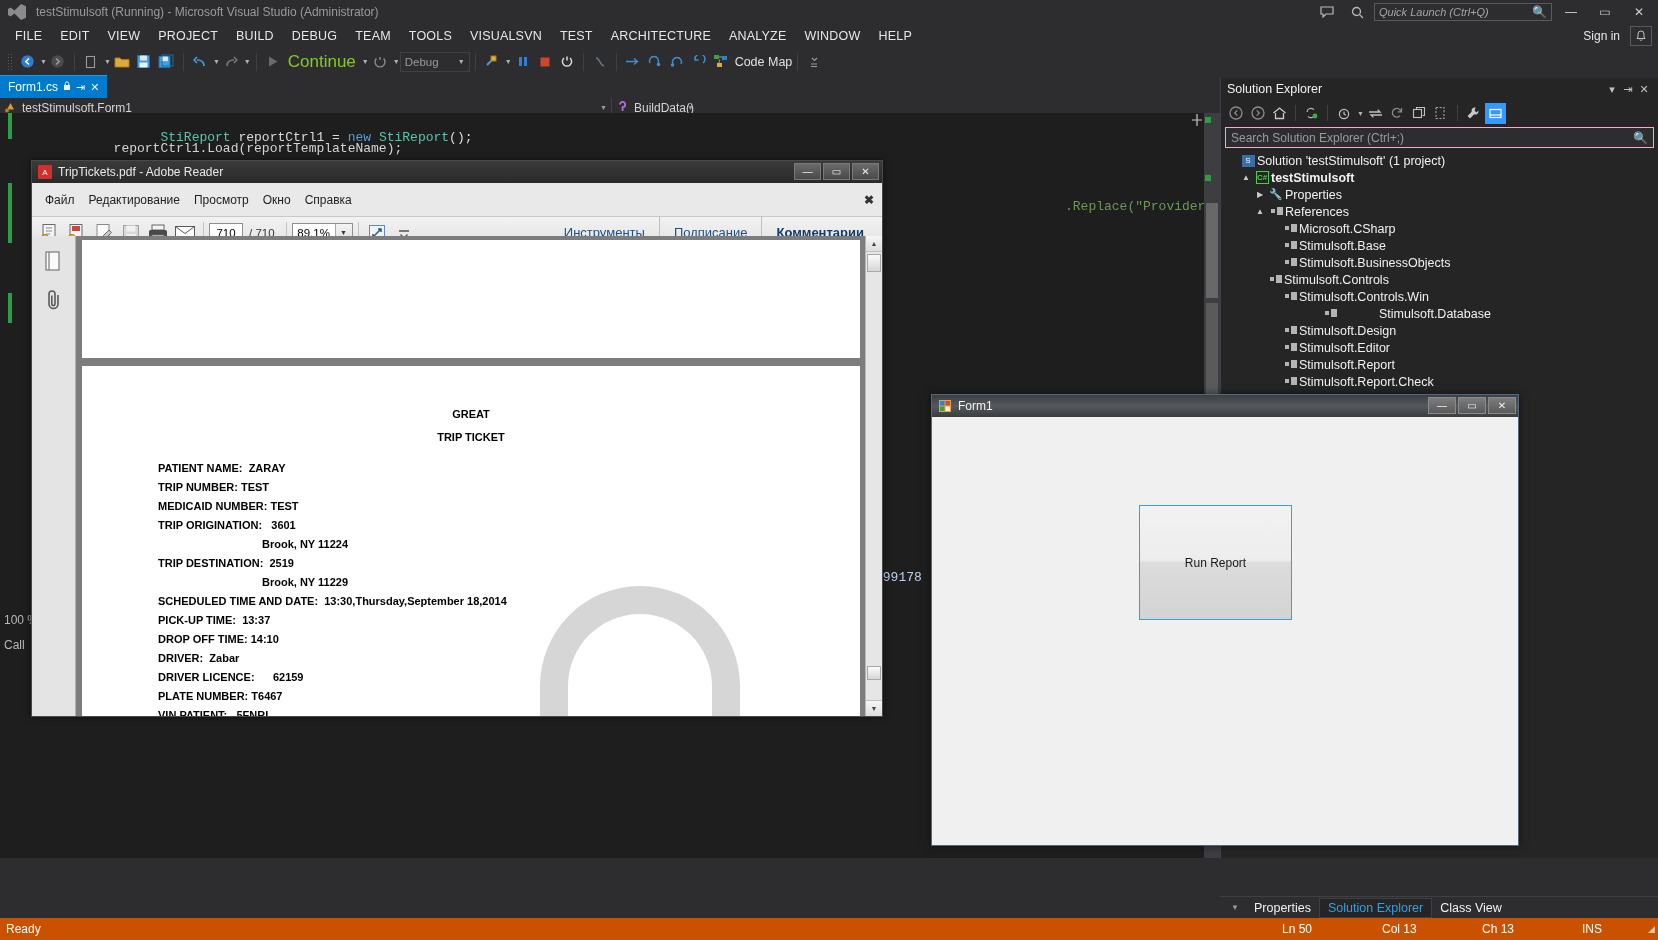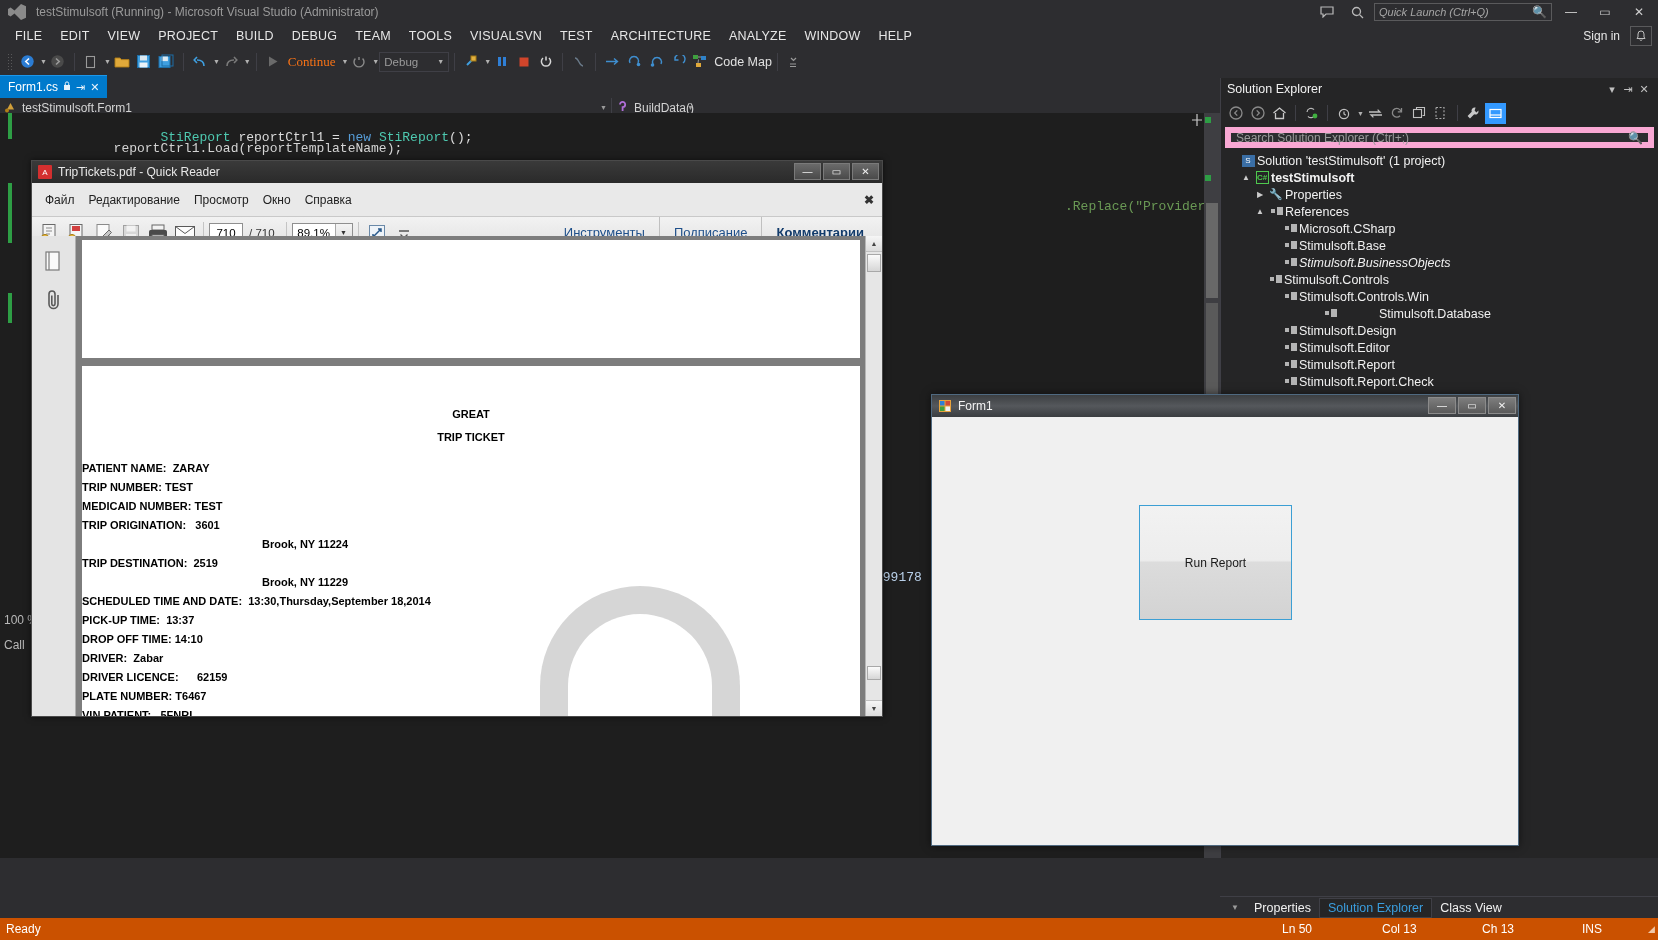--- a/index.html
+++ b/index.html
@@ -46,21 +46,21 @@
   .grip { width:6px; height:18px; margin:0 3px;
      background-image:radial-gradient(#6a6a6a 35%, transparent 36%);
      background-size:3px 3px; opacity:.7; }
   .sep { width:1px; height:18px; background:#3f3f46; margin:0 5px; }
   .tbtn { height:22px; min-width:22px; padding:0 3px; display:flex; align-items:center; justify-content:center; color:#c6c6c6; }
   .caret { font-size:7px; color:#b0b0b0; margin-left:2px; }
   .combo {
     height:20px; width:70px; border:1px solid #3f3f46; background:#2d2d30;
     display:flex; align-items:center; padding:0 4px; color:#9a9a9a; font-size:11.5px; justify-content:space-between;
   }
-  .continue { color:#f97316; font-size:13px; padding:0 4px;font-family:Liberation Serif, serif; }
+  .continue { color:#84cc16; font-size:17px; padding:0 4px; }
   .codemap { color:#e0e0e0; font-size:12.5px; padding-left:3px; }
 
   
   .tabstrip { height:23px; display:flex; align-items:flex-end; background:#2d2d30; position:relative; }
   .doctab {
     height:23px; display:flex; align-items:center; gap:5px; padding:0 8px;
     background:#007acc; color:#ffffff; font-size:12px; border-top:1px solid #1c97ea;
   }
   .doctab .pin, .doctab .close { font-size:11px; color:#e8f3fb; }
   .tabstrip-right { position:absolute; right:4px; bottom:3px; color:#b0b0b0; font-size:9px; }
@@ -101,21 +101,21 @@
   }
   .se-header { height:22px; display:flex; align-items:center; padding:0 6px; }
   .se-header .t { color:#f1f1f1; font-size:12.5px; }
   .se-header .dots { flex:1; height:1px; margin:0 8px; background-image:radial-gradient(#5a5a5a 40%, transparent 41%); background-size:3px 3px; }
   .se-header .hb { width:16px; text-align:center; color:#c0c0c0; font-size:11px; }
   .se-toolbar { height:26px; display:flex; align-items:center; padding:0 4px; gap:1px; }
   .se-tb { width:21px; height:21px; display:flex; align-items:center; justify-content:center; color:#b8b8b8; font-size:12px; position:relative; }
   .se-tb.active { background:#3399ff; }
   .se-sep { width:1px; height:16px; background:#3f3f46; margin:0 4px; }
   .se-search {
-    height:21px; margin:1px 4px 2px 4px; background:#2d2d30; border:6px solid #f9a8d4;
+    height:21px; margin:1px 4px 2px 4px; background:#2d2d30; border:1px solid #f9a8d4;
     display:flex; align-items:center; padding:0 5px; color:#9a9a9a; font-size:12px;
   }
   .se-search .txt { flex:1; }
   .se-search .mag { color:#3a97d4; }
   .se-tree { position:absolute; left:0; right:0; top:74px; bottom:0; overflow:hidden; }
   .tr { height:17px; display:flex; align-items:center; font-size:12.5px; color:#f1f1f1; white-space:nowrap; }
   .tw { width:14px; text-align:center; color:#cccccc; font-size:8px; flex:none; }
   .ti { width:18px; display:flex; align-items:center; justify-content:center; flex:none; }
   .tr.bold { font-weight:bold; }
 
@@ -193,21 +193,21 @@
   .ad-leftrail { width:44px; background:#e4e4e4; border-right:1px solid #b0b0b0; padding-top:8px; }
   .ad-rail-btn { width:30px; height:30px; margin:3px auto 8px auto; display:flex; align-items:center; justify-content:center; color:#555; }
   .ad-page-area { position:relative; flex:1; background:#7d7d7d; overflow:hidden; }
   .pdf-page {
     position:absolute; left:6px; right:22px; background:#ffffff;
   }
   .pdf-page.p1 { top:4px; height:118px; }
   .pdf-page.p2 { top:130px; bottom:0; }
   .pdf-content { position:relative; width:100%; height:100%; overflow:hidden; font-family:"Liberation Sans", sans-serif; }
   .pdf-center { text-align:center; font-weight:bold; font-size:11px; color:#000; }
-  .pdf-line { font-weight:bold; font-size:11px; color:#000; white-space:pre; }
+  .pdf-line { font-weight:bold; font-size:11px; color:#000; margin-left:76px; white-space:pre; }
   .pdf-line.ind { margin-left:180px; }
   .pdf-watermark {
     position:absolute; right:120px; bottom:-40px; width:200px; height:170px;
     border:28px solid #d2d2d2; border-bottom:none; border-radius:100px 100px 0 0; opacity:.9;
   }
   .ad-vscroll { position:absolute; right:0; top:0; bottom:0; width:17px; background:#e6e6e6; border-left:1px solid #b6b6b6; }
   .ad-vs-btn { height:16px; display:flex; align-items:center; justify-content:center; font-size:7px; color:#444;
      background:linear-gradient(#f6f6f6,#dcdcdc); border-bottom:1px solid #c0c0c0; }
   .ad-vs-btn.bot { position:absolute; bottom:0; left:0; right:0; border-top:1px solid #c0c0c0; border-bottom:none; }
   .ad-vs-thumb { position:absolute; left:1px; right:1px; top:18px; height:18px;
@@ -623,21 +623,21 @@
           </span>
           <span>Microsoft.CSharp</span>
         </div>
         <div class="tr" style="padding-left: 46px;">
           <span class="tw"></span>
           <span class="ti">
             <span class="ic-asm"></span>
           </span>
           <span>Stimulsoft.Base</span>
         </div>
-        <div class="tr" style="padding-left: 46px; font-style: italic;">
+        <div class="tr" style="padding-left: 46px;">
           <span class="tw"></span>
           <span class="ti">
             <span class="ic-asm"></span>
           </span>
           <span>Stimulsoft.BusinessObjects</span>
         </div>
         <div class="tr" style="padding-left: 31px;">
           <span class="tw"></span>
           <span class="ti">
             <span class="ic-asm"></span>
@@ -712,21 +712,21 @@
       <span class="sb-cell">Ch 13</span>
       <span class="sb-cell" style="width:60px;">INS</span>
       <span class="sb-grip">◢</span>
     </span>
   </div>
 </div>
 
 <div class="adobe">
   <div class="ad-title">
     <span class="ad-ico">A</span>
-    <span>TripTickets.pdf - Quick Reader</span>
+    <span>TripTickets.pdf - Adobe Reader</span>
     <div class="ad-wbtns">
       <span class="ad-wb">—</span>
       <span class="ad-wb">▭</span>
       <span class="ad-wb">✕</span>
     </div>
   </div>
   <div class="ad-menu">
     <span class="m">Файл</span>
     <span class="m">Редактирование</span>
     <span class="m">Просмотр</span>

